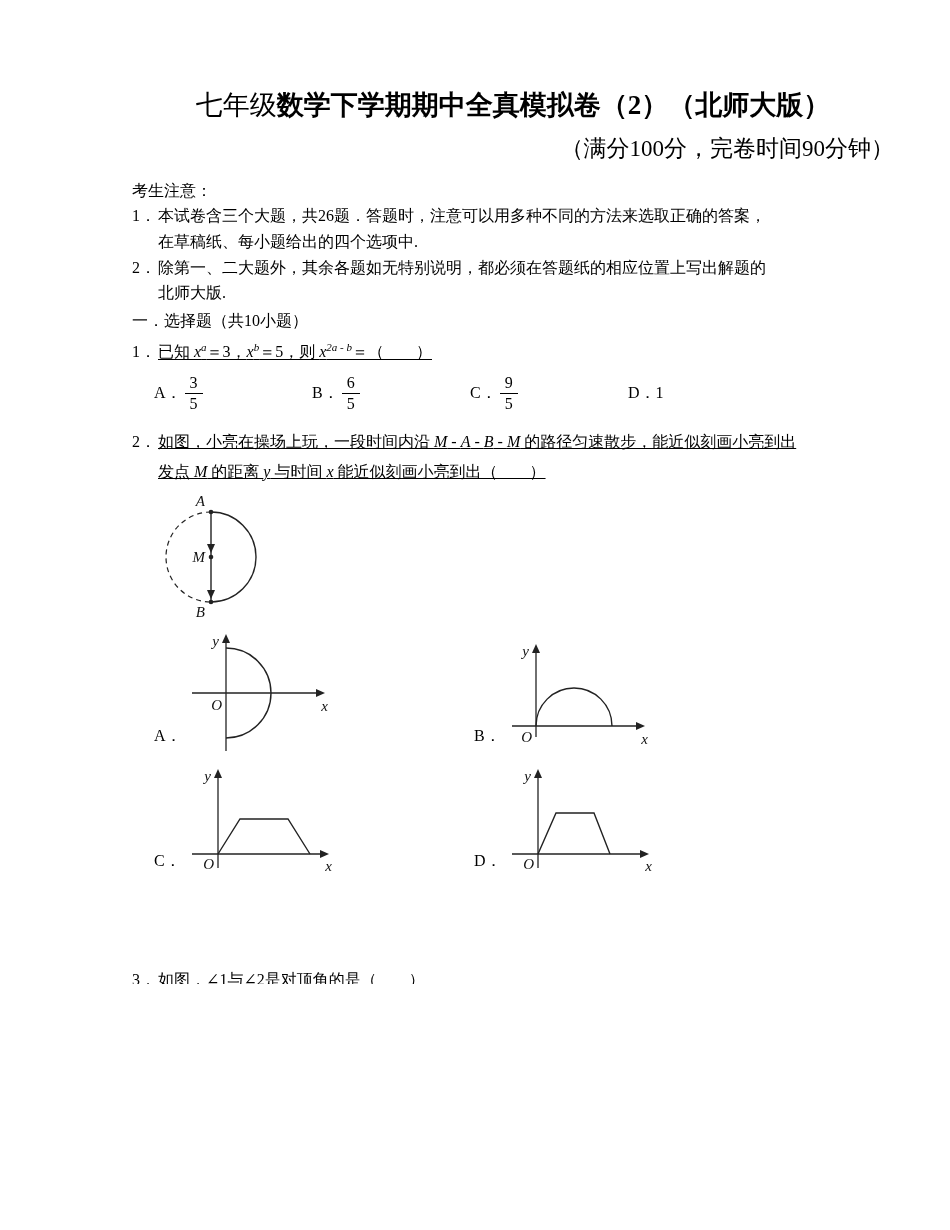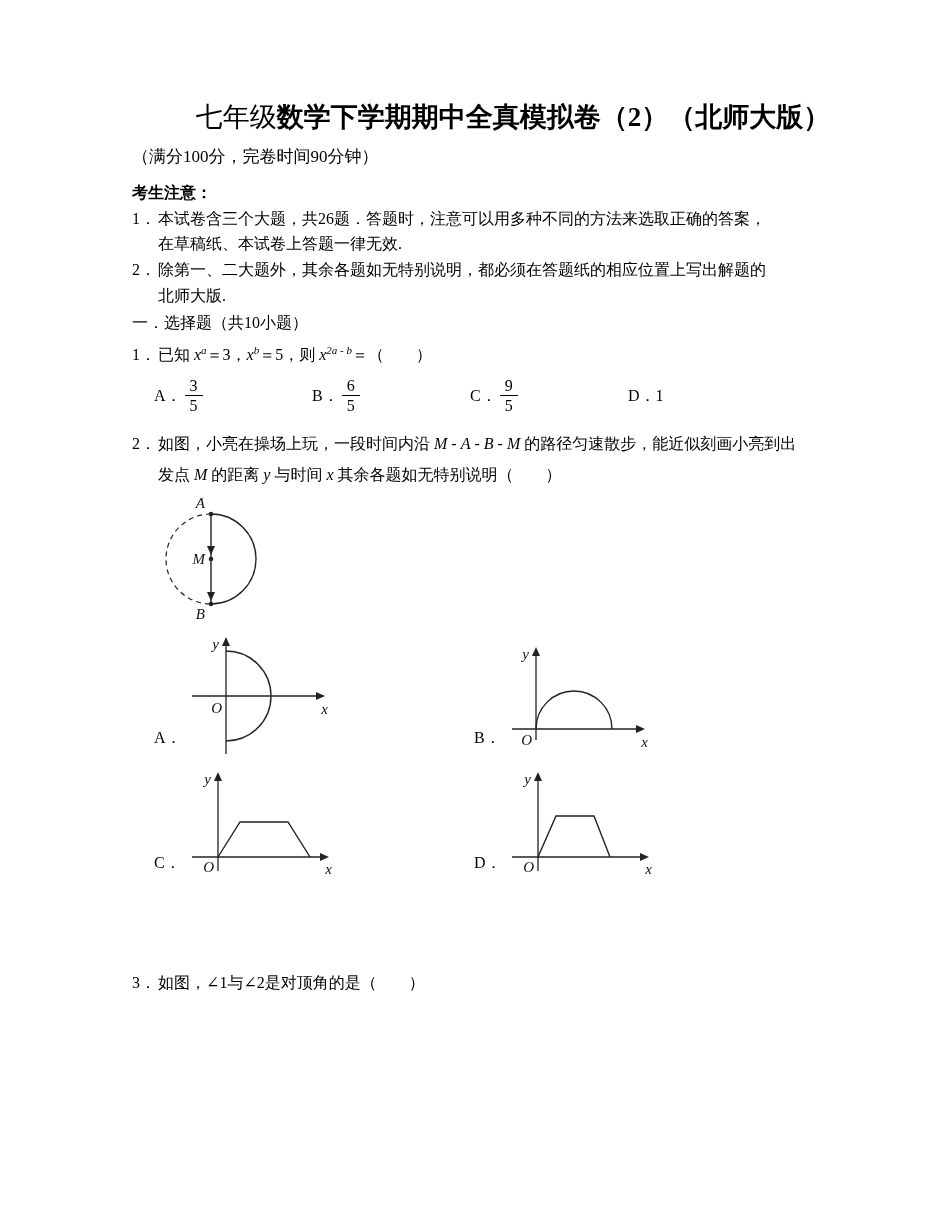--- a/index.html
+++ b/index.html
@@ -1,36 +1,36 @@
 <!DOCTYPE html>
 <html><head>
 <meta charset="utf-8">
 <style>
   * { margin:0; padding:0; box-sizing:border-box; }
   html,body { background:#ffffff; }
   .page {
-    width:950px; height:984px; margin:12px auto; position:relative; overflow:hidden;
+    width:950px; height:984px; margin:0 auto; position:relative; overflow:hidden;
     background:#fff; color:#000;
     font-family:"Liberation Serif","DejaVu Serif",serif;
     font-size:16px; line-height:1.6;
     padding:88px 56px 0 132px;
   }
   .title { text-align:center; font-size:27px; line-height:1.3; white-space:nowrap; }
   .t-bold { font-weight:700; }
-  .subtitle { text-align:left; font-size:17px; margin-top:8px; }
-  .notice-heading { margin-top:10px;font-weight:bold; }
+  .subtitle { text-align:right; font-size:23px; margin-top:8px; }
+  .notice-heading { margin-top:10px; }
   .notice-item { display:flex; }
   .notice-item .num { flex:0 0 26px; }
   .notice-item .body { flex:1; }
   .intro { margin-top:14px; line-height:2.1; }
   .sec-heading { font-weight:400; margin-top:2px; }
   .question { display:flex; margin-top:6px; }
   .q2 { margin-top:14px; line-height:1.9; }
   .qnum { flex:0 0 26px; }
-  .qtext { flex:1; }
+  .qtext { flex:1;text-decoration:underline; }
   i { font-style:italic; }
   sup { font-size:11px; vertical-align:super; }
   sup i { font-size:11px; }
   .q1-options { display:flex; margin-top:8px; padding-left:22px; }
   .q1-options .opt { width:158px; display:flex; align-items:center; }
   .frac { display:inline-block; text-align:center; line-height:1.2; margin-left:3px; font-size:16px; }
   .frac .fnum { display:block; padding:0 5px; border-bottom:1.4px solid #000; }
   .frac .fden { display:block; padding:0 5px; }
   .fig-circle-wrap { margin:6px 0 0 22px; }
   .graphs { display:grid; grid-template-columns:320px 320px; row-gap:10px; margin-top:2px; }
@@ -55,21 +55,21 @@
     <span>七年级</span><span class="t-bold">数学下学期期中全真模拟卷（2）（北师大版）</span>
   </div>
   <div class="subtitle">（满分100分，完卷时间90分钟）</div>
 
   <div class="notice-heading">考生注意：</div>
 
   <div class="notice-item">
     <span class="num">1．</span>
     <span class="body">
       <span>本试卷含三个大题，共26题．答题时，注意可以用多种不同的方法来选取正确的答案，</span><br>
-      <span>在草稿纸、本试卷上答题一律无效.</span>
+      <span>在草稿纸、每小题给出的四个选项中.</span>
     </span>
   </div>
 
   <div class="notice-item">
     <span class="num">2．</span>
     <span class="body">
       <span>除第一、二大题外，其余各题如无特别说明，都必须在答题纸的相应位置上写出解题的</span><br>
       <span>北师大版.</span>
     </span>
   </div>
@@ -105,21 +105,21 @@
         </span>
     </div>
     <div class="opt">
       <span>D．</span>
       <span>1</span>
     </div>
   </div>
 
   <div class="question q2">
     <span class="qnum">2．</span>
-    <span class="qtext"><span>如图，小亮在操场上玩，一段时间内沿 </span><i>M</i><span> - </span><i>A</i><span> - </span><i>B</i><span> - </span><i>M</i><span> 的路径匀速散步，能近似刻画小亮到出</span><br><span>发点 </span><i>M</i><span> 的距离 </span><i>y</i><span> 与时间 </span><i>x</i><span> 其余各题如无特别说明（　　）</span></span>
+    <span class="qtext"><span>如图，小亮在操场上玩，一段时间内沿 </span><i>M</i><span> - </span><i>A</i><span> - </span><i>B</i><span> - </span><i>M</i><span> 的路径匀速散步，能近似刻画小亮到出</span><br><span>发点 </span><i>M</i><span> 的距离 </span><i>y</i><span> 与时间 </span><i>x</i><span> 能近似刻画小亮到出（　　）</span></span>
   </div>
 
   <div class="fig-circle-wrap">
     <svg width="115" height="128" viewBox="0 0 115 128">
       <path d="M57,18 A45,45 0 0 1 57,108" fill="none" stroke-width="1.4"></path>
       <path d="M57,18 A45,45 0 0 0 57,108" fill="none" stroke-width="1.2" stroke-dasharray="5,4"></path>
       <line x1="57" y1="17" x2="57" y2="108" stroke-width="1.4"></line>
       <polygon points="53,50 61,50 57,59" fill="#222"></polygon>
       <polygon points="53,96 61,96 57,105" fill="#222"></polygon>
       <circle cx="57" cy="18" r="2.3" fill="#222"></circle>

